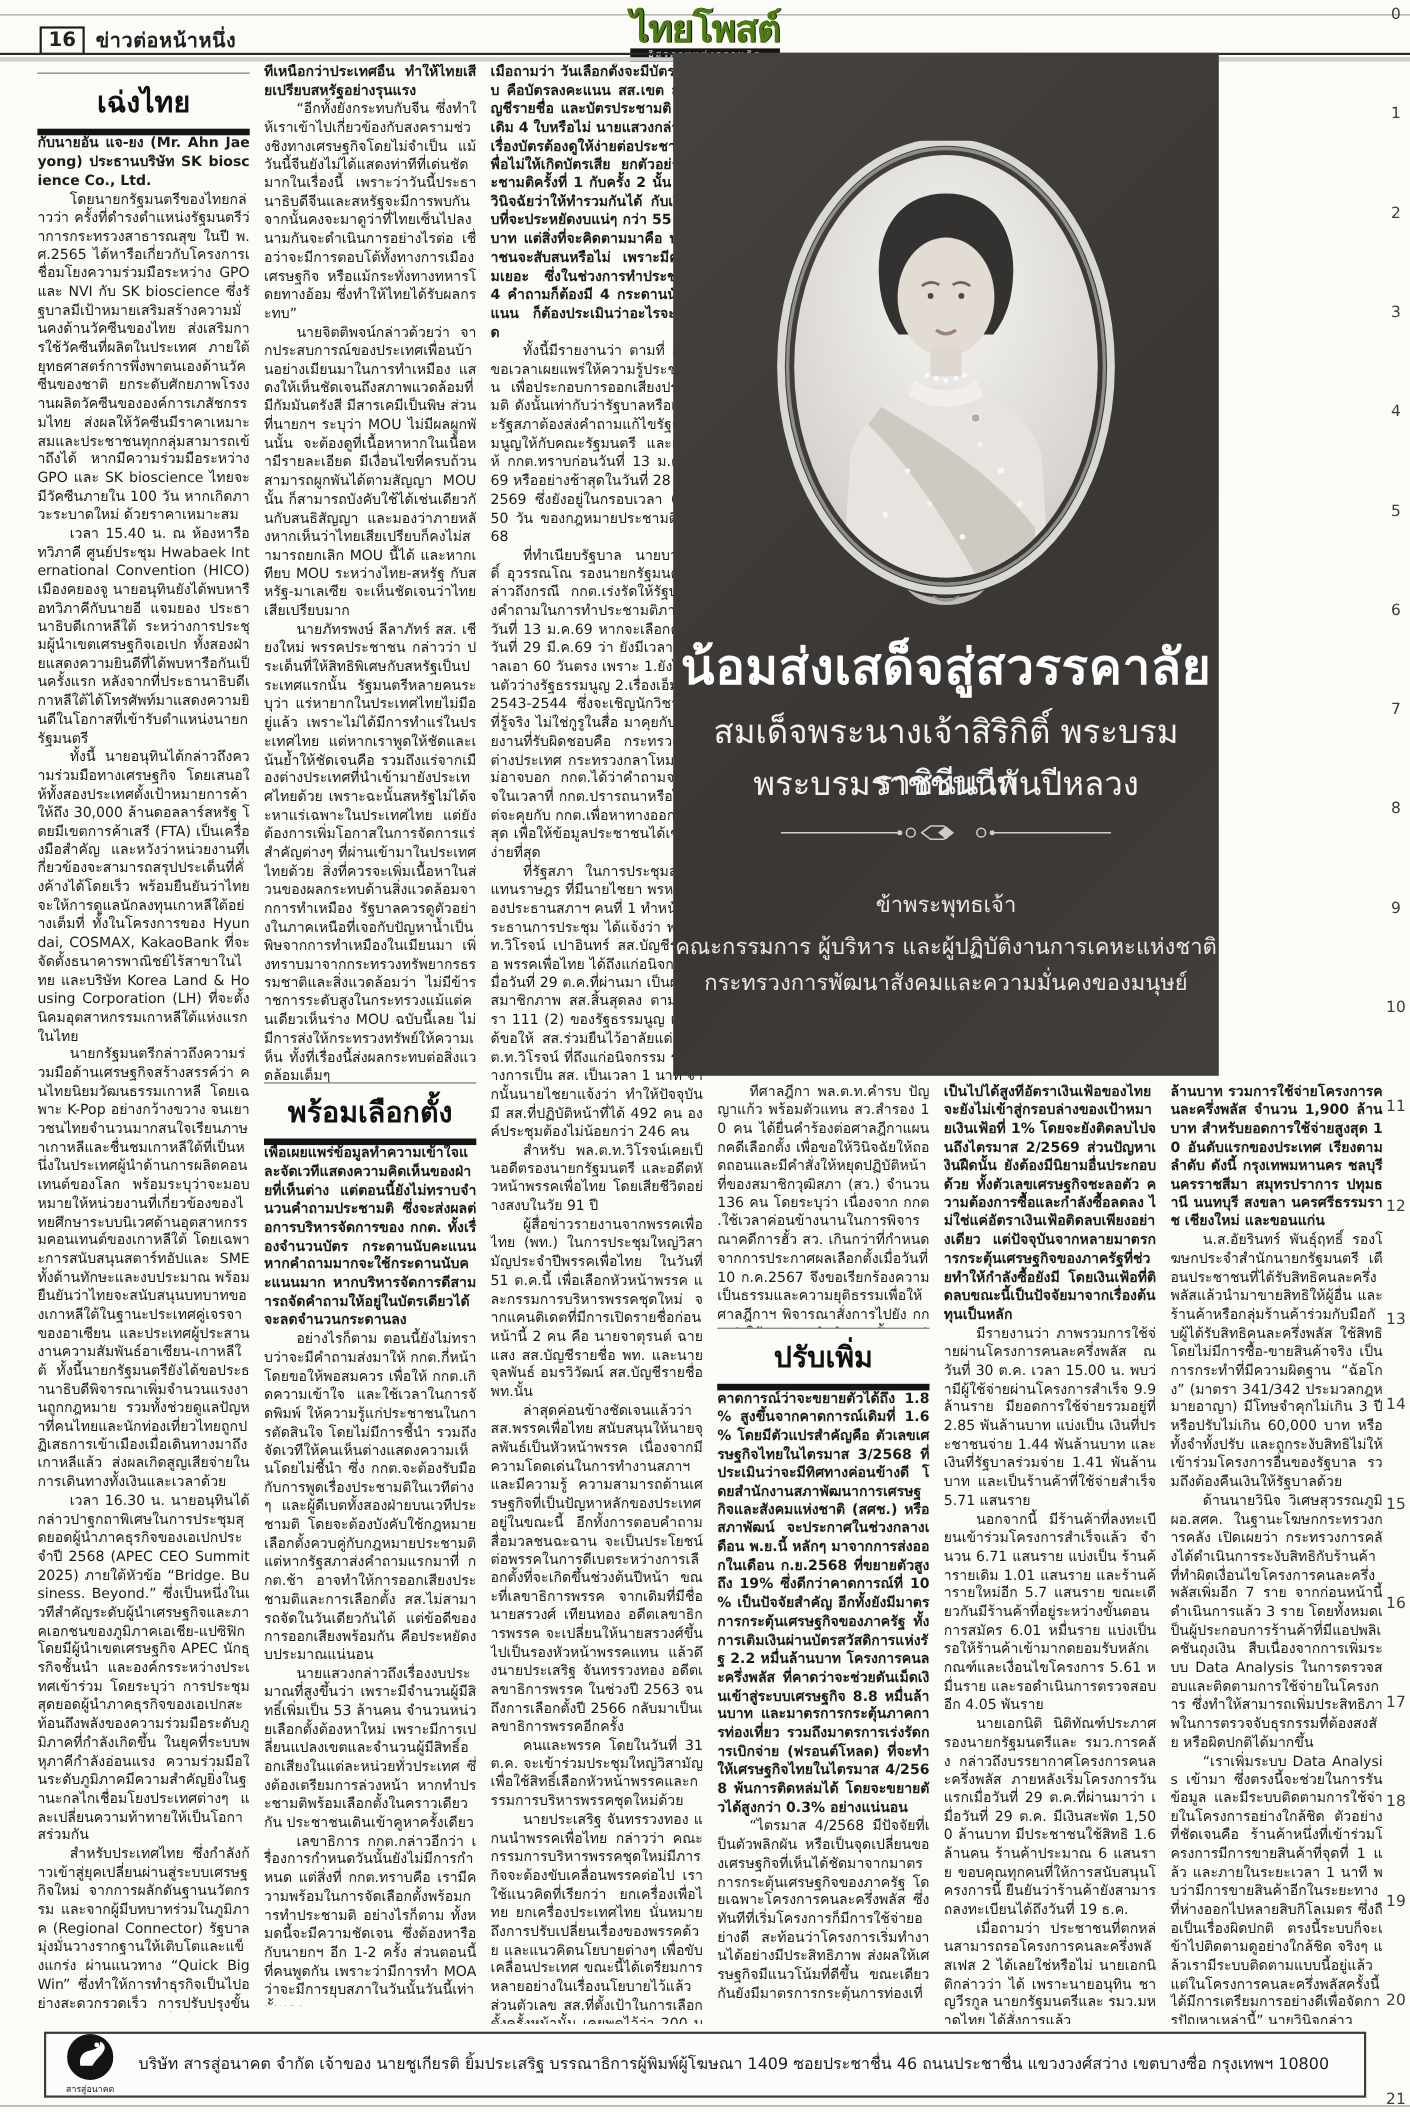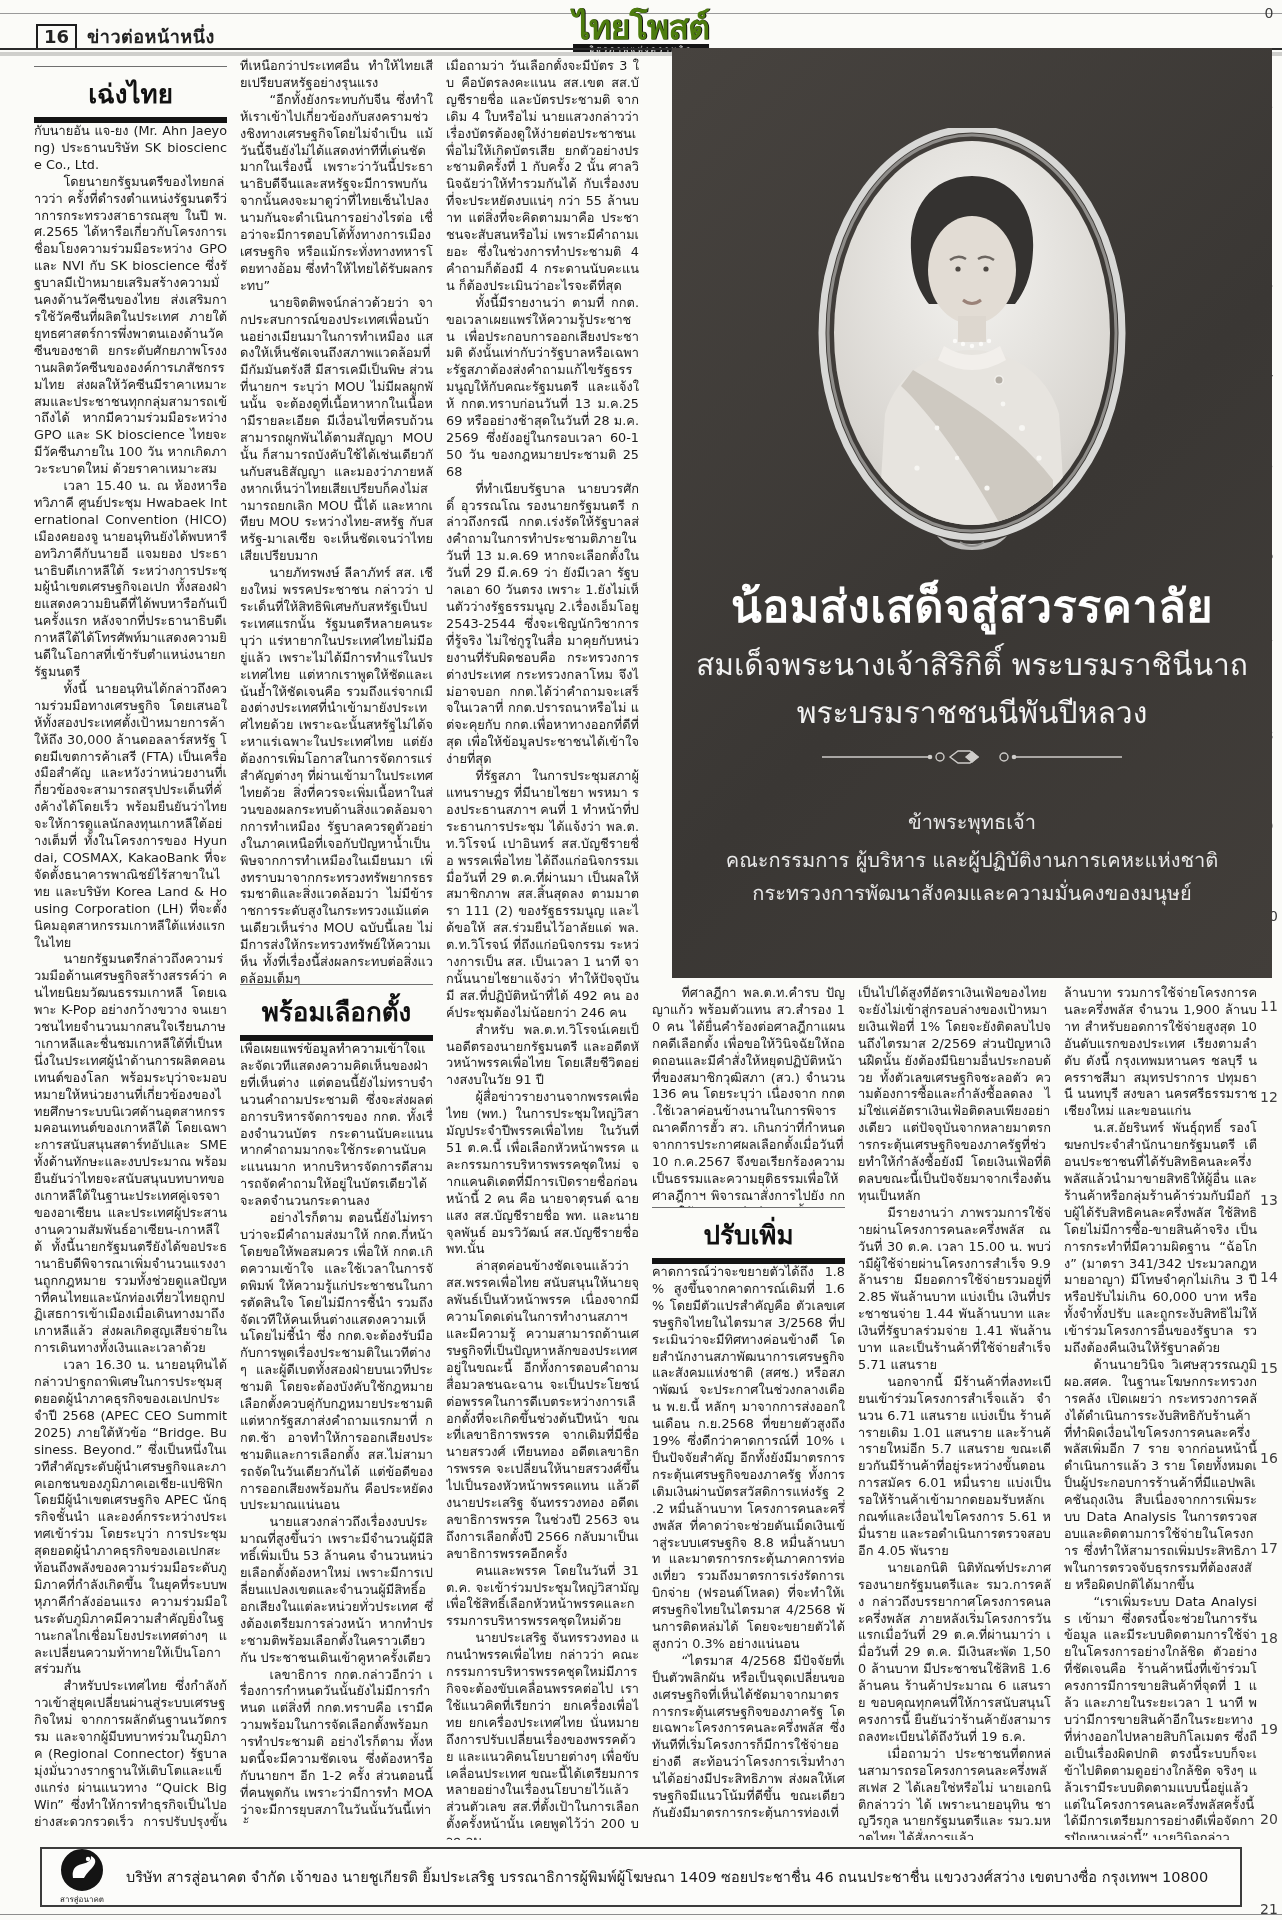--- a/index.html
+++ b/index.html
@@ -23,27 +23,27 @@
 
   
   .ruler-num{position:absolute;left:1258px;width:22px;text-align:center;
        font-size:14px;color:#3c3c3c;}
 
   
   .col{position:absolute;width:193px;}
   .coltext{overflow:hidden;text-align:justify;font-size:12.8px;line-height:16.9px;
        color:#1c1c1c;line-break:anywhere;}
   .coltext p{margin:0;text-indent:2.3em;}
-  .coltext p.flush{text-indent:0;}
+  .coltext p.flush{text-indent:0;font-weight:bold;}
   .kicker{border-top:1px solid #6f6f6f;padding:13px 0 9px 0;margin:0;
        border-bottom:6px solid #141414;text-align:center;
        font-size:26px;font-weight:bold;line-height:28px;color:#111;}
 
   
-  .memorial{position:absolute;left:672px;top:48px;width:600px;height:930px;
+  .memorial{position:absolute;left:612px;top:48px;width:496px;height:930px;
        background:linear-gradient(135deg,#47433f 0%,#3a3734 55%,#423e3a 100%);
        overflow:hidden;}
   .memorial .portrait{position:absolute;left:50%;top:80px;transform:translateX(-50%);}
   .mem-headline{position:absolute;left:0;top:522px;width:100%;text-align:center;
        color:#fff;font-size:45px;font-weight:bold;letter-spacing:.5px;}
   .mem-line2{position:absolute;left:0;top:593px;width:100%;text-align:center;
        color:#f2f2f2;font-size:30px;font-weight:500;}
   .mem-line3{position:absolute;left:0;top:641px;width:100%;text-align:center;
        color:#f2f2f2;font-size:30px;font-weight:500;}
   .mem-divider{position:absolute;left:50%;top:698px;transform:translateX(-50%);}

